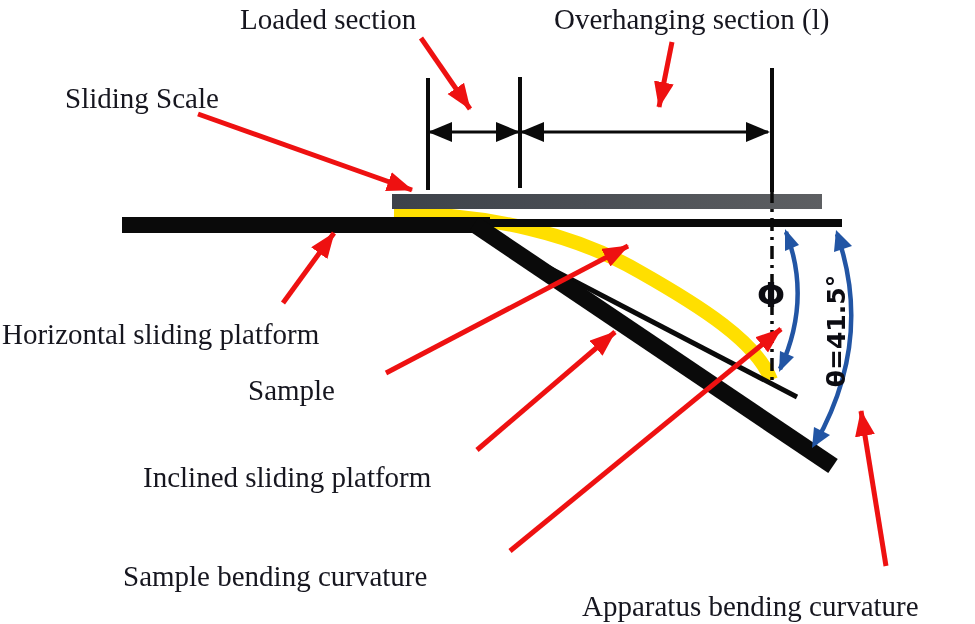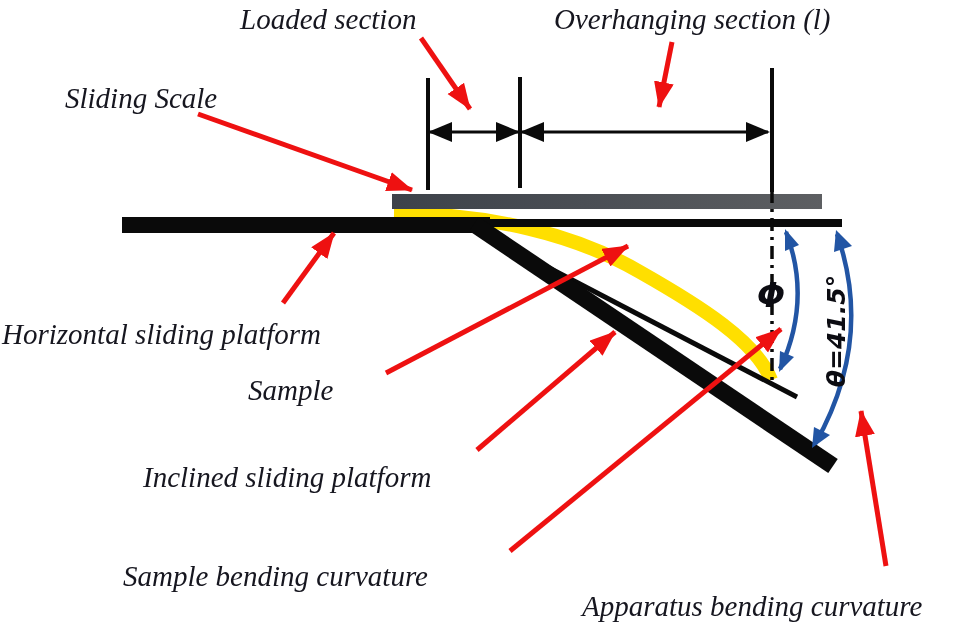--- a/index.html
+++ b/index.html
@@ -1,17 +1,17 @@
 <!DOCTYPE html>
 <html><head>
 <meta charset="utf-8">
 <style>
   html, body { margin: 0; padding: 0; background: #ffffff; }
   body { width: 975px; height: 624px; overflow: hidden; }
-  #figure-stage { position: relative; width: 975px; height: 624px; font-style: italic; }
+  #figure-stage { position: relative; width: 975px; height: 624px; }
   svg { display: block; }
   .label {
     font-family: "Liberation Serif", "DejaVu Serif", serif;
     font-size: 29px;
     fill: #16161f;
   }
   .angle-label {
     font-family: "DejaVu Sans", "Liberation Sans", sans-serif;
     font-weight: bold;
     fill: #0c0c12;

